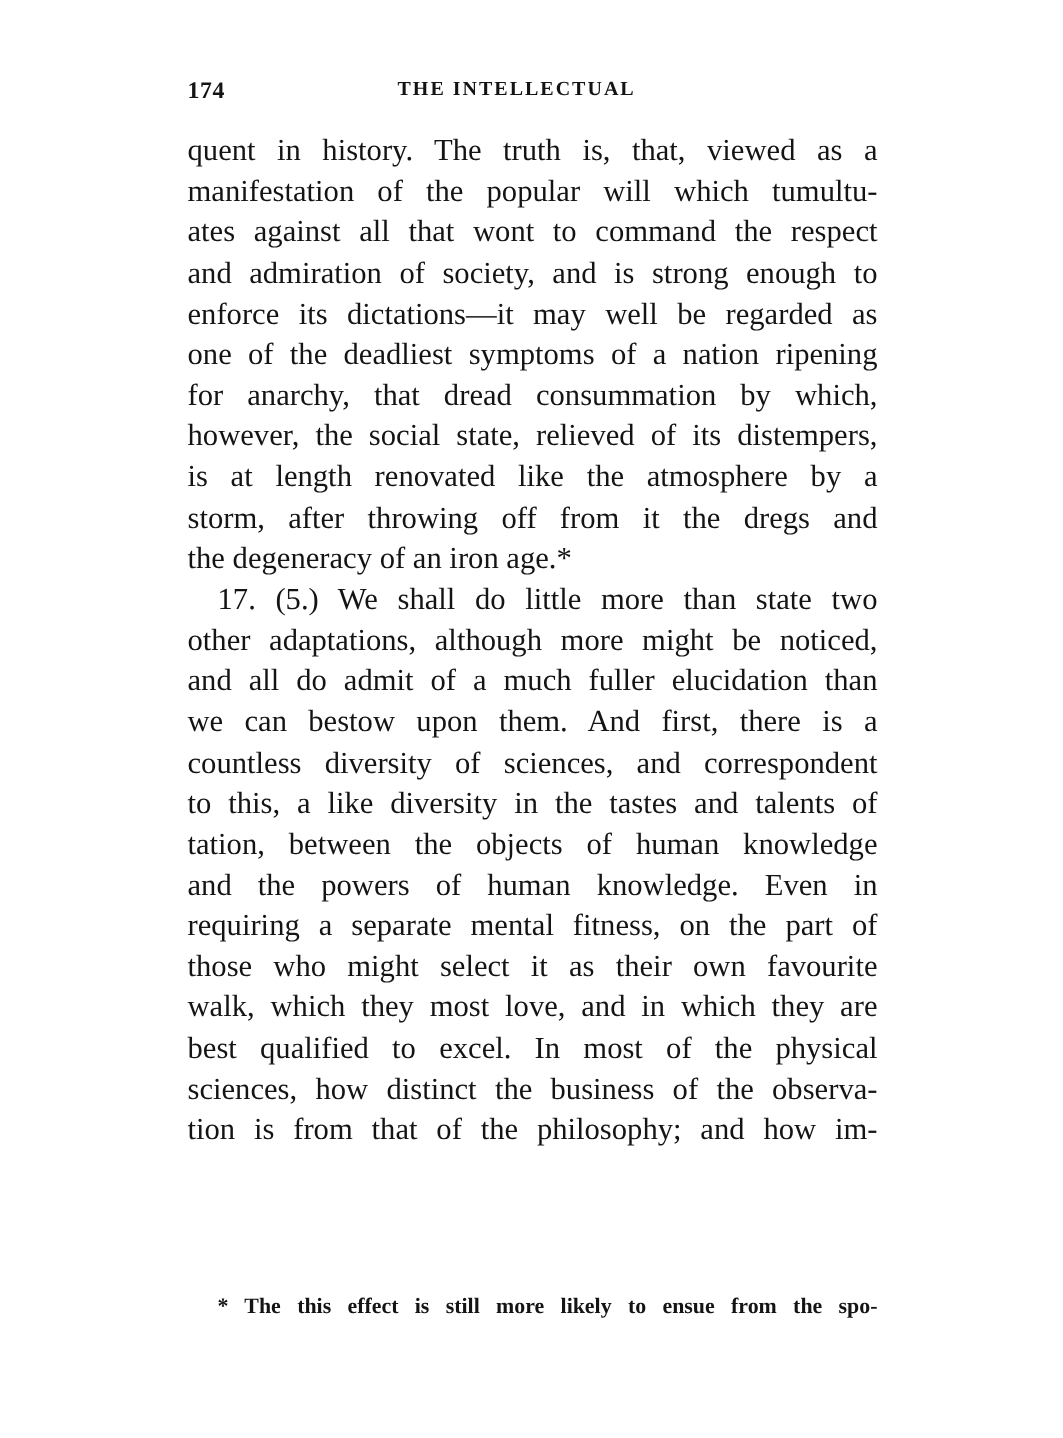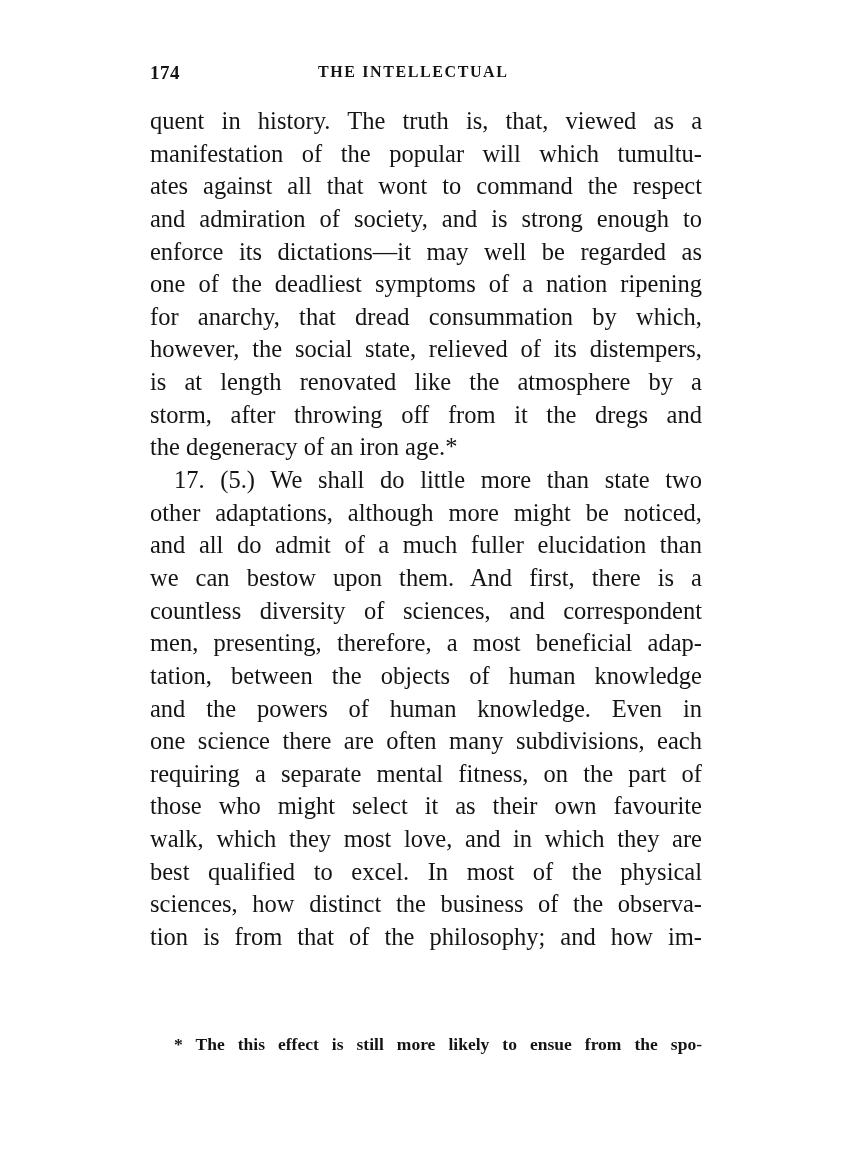--- a/index.html
+++ b/index.html
@@ -109,24 +109,23 @@
     <span class="line">for anarchy, that dread consummation by which,</span>
     <span class="line">however, the social state, relieved of its distempers,</span>
     <span class="line">is at length renovated like the atmosphere by a</span>
     <span class="line">storm, after throwing off from it the dregs and</span>
     <span class="line last">the degeneracy of an iron age.*</span>
     <span class="line indent">17. (5.) We shall do little more than state two</span>
     <span class="line">other adaptations, although more might be noticed,</span>
     <span class="line">and all do admit of a much fuller elucidation than</span>
     <span class="line">we can bestow upon them.  And first, there is a</span>
     <span class="line">countless diversity of sciences, and correspondent</span>
-    <span class="line">men, presenting, therefore, a most beneficial adap-</span>
+    <span class="line">to this, a like diversity in the tastes and talents of</span>
     <span class="line">tation, between the objects of human knowledge</span>
     <span class="line">and the powers of human knowledge.  Even in</span>
-    <span class="line">one science there are often many subdivisions, each</span>
     <span class="line">requiring a separate mental fitness, on the part of</span>
     <span class="line">those who might select it as their own favourite</span>
     <span class="line">walk, which they most love, and in which they are</span>
     <span class="line">best qualified to excel.  In most of the physical</span>
     <span class="line">sciences, how distinct the business of the observa-</span>
     <span class="line">tion is from that of the philosophy; and how im-</span>
   </div>
 
   <div class="footnote">
     <span class="fn-line indent">* The this effect is still more likely to ensue from the spo-</span>

